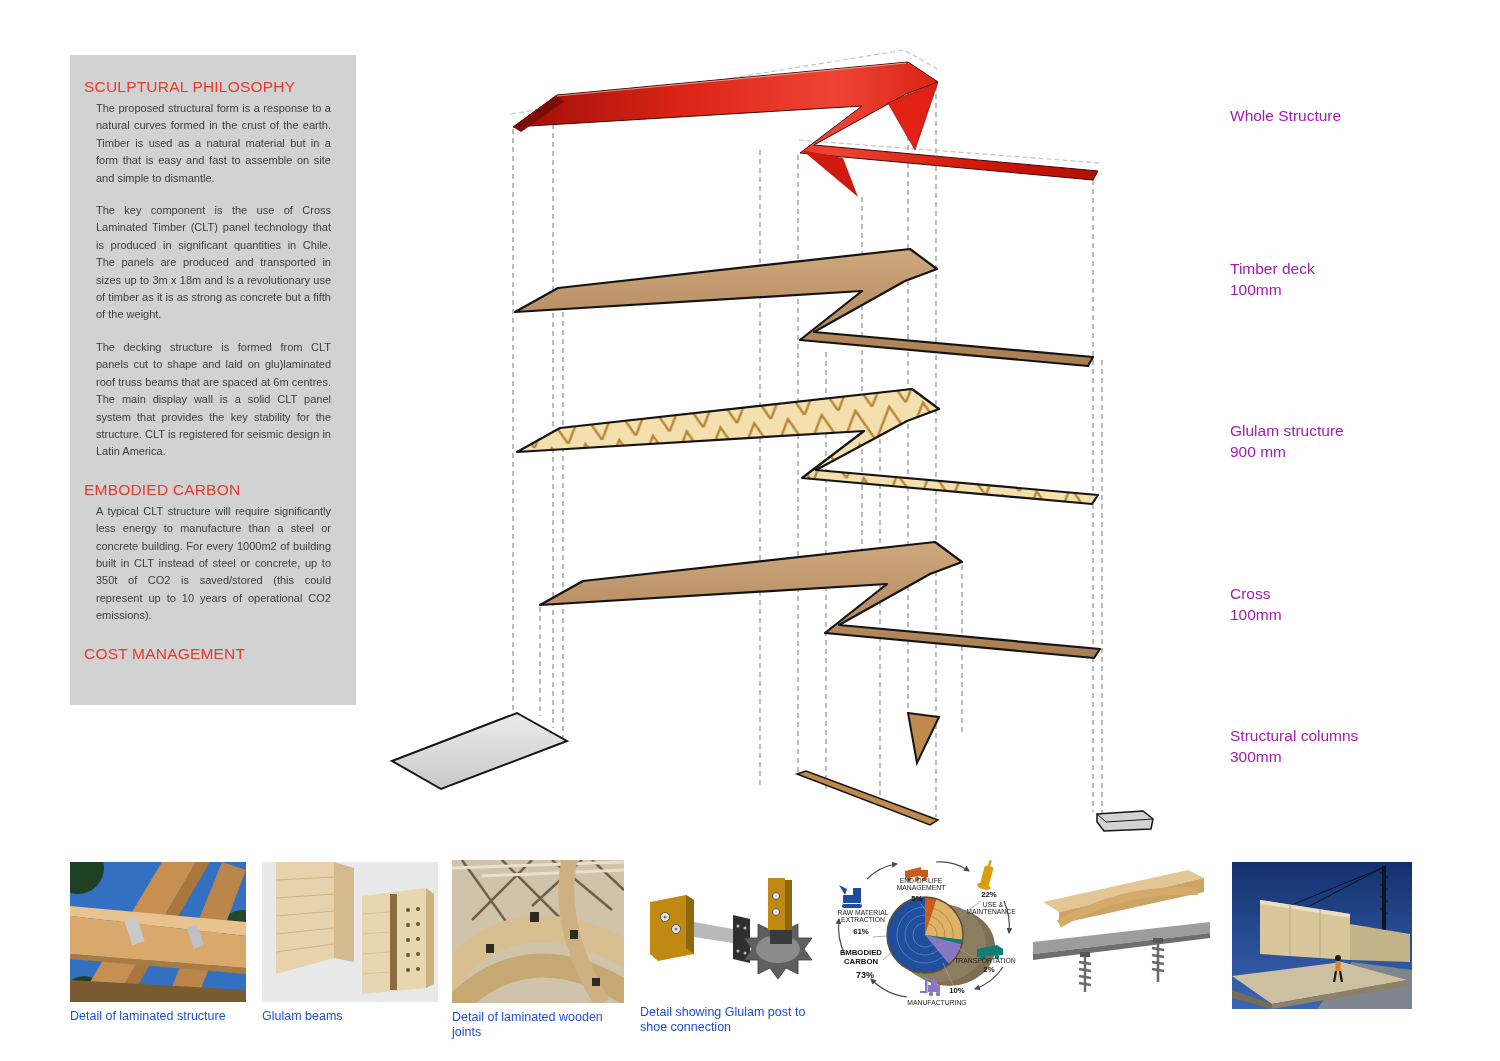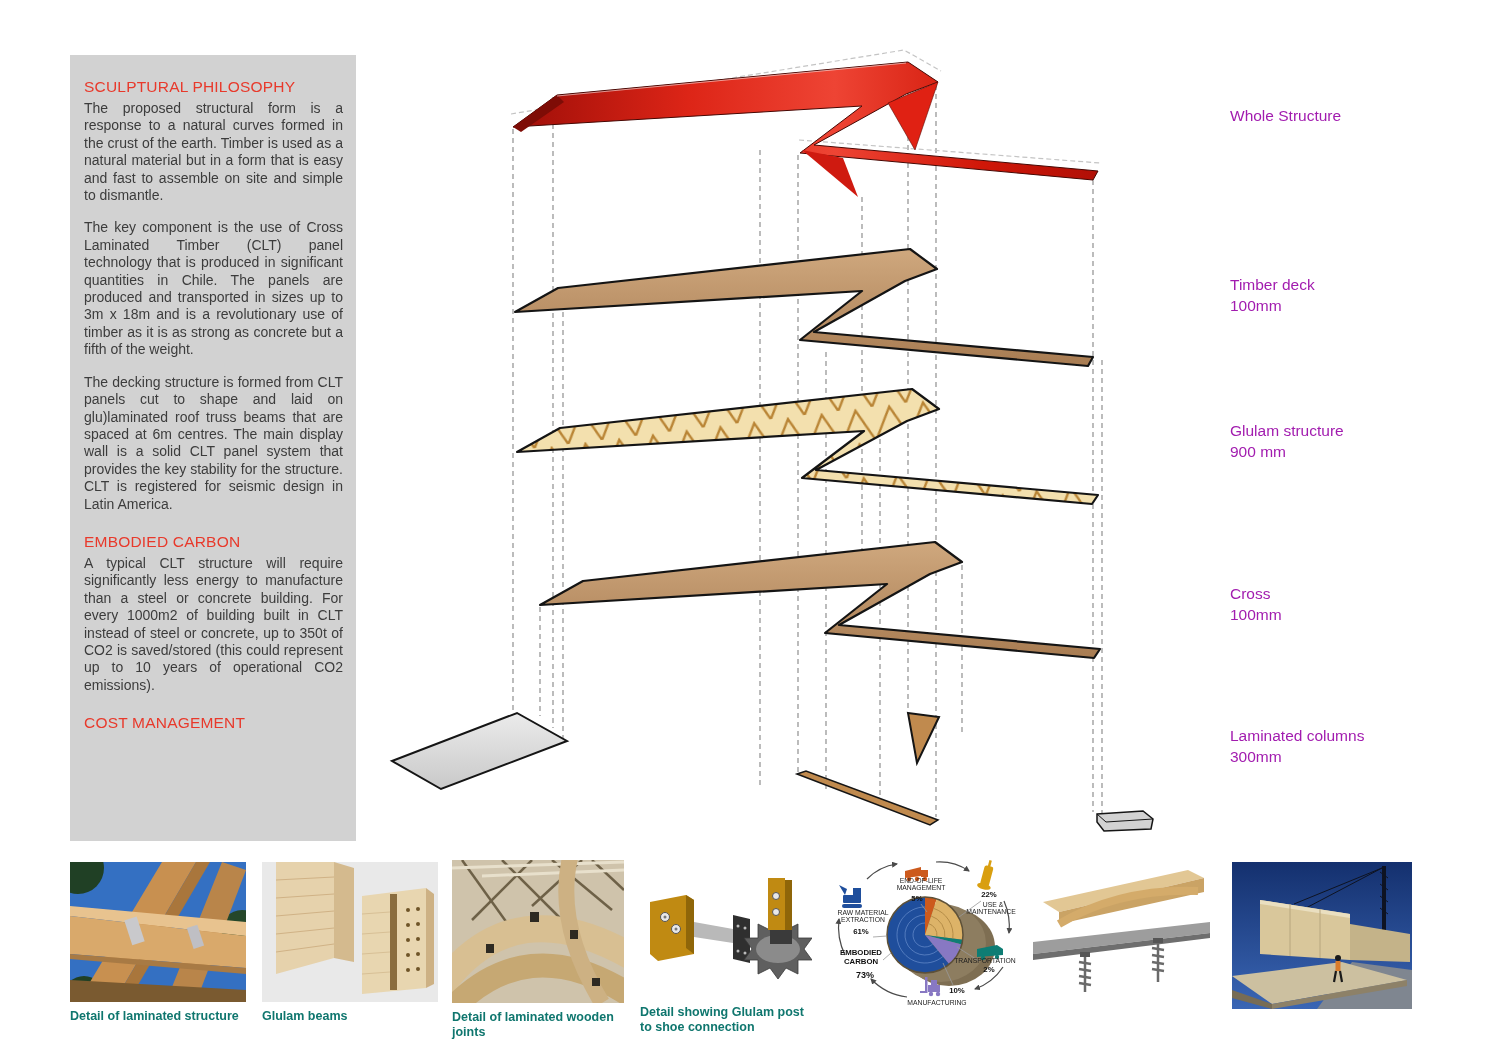--- a/index.html
+++ b/index.html
@@ -1,28 +1,28 @@
 <!DOCTYPE html>
 <html><head>
 <meta charset="utf-8">
 <style>
   html,body{margin:0;padding:0;background:#fff}
   .board{position:relative;width:1500px;height:1061px;background:#ffffff;
          font-family:"Liberation Sans",sans-serif;overflow:hidden}
   
-  .sidebar{position:absolute;left:70px;top:55px;width:286px;height:786px;
+  .sidebar{position:absolute;left:70px;top:55px;width:286px;height:650px;
            background:#d2d2d2;box-sizing:border-box;padding:23px 13px 11px 14px}
   .sb-h{color:#e8392b;font-size:15.5px;font-weight:400;letter-spacing:.2px;margin:20px 0 4px}
   .sb-h:first-child{margin-top:0}
-  .sb-p{font-size:14px;line-height:17.4px;color:#3c3c3c;text-align:justify;margin:0 0 15px}
+  .sb-p{font-size:11px;line-height:17.4px;color:#3c3c3c;text-align:justify;margin:0 12px 15px}
   
   .lbl{position:absolute;left:1230px;font-size:15.5px;line-height:21px;color:#a21caf}
   
   .fig{position:absolute}
-  .cap{font-size:12.5px;font-weight:bold;color:#0f766e;line-height:15px;margin-top:7px}
+  .cap{font-size:12.5px;font-weight:normal;color:#1d4ed8;line-height:15px;margin-top:7px}
   .pt{font-size:6.8px;fill:#1c1c1c;text-anchor:middle}
   .ptb{font-size:7.8px;font-weight:bold;fill:#111;text-anchor:middle}
   svg{display:block}
 </style>
 </head>
 <body>
 
 <div class="board">
 
   <div class="sidebar">
@@ -105,34 +105,34 @@
       <path d="M908,713 L939,717 L917,763 Z" fill="#c08a4e" stroke="#151515" stroke-width="2"></path>
       <path d="M797,774 L806,771 L938,820 L930,825 Z" fill="#c08a4e" stroke="#151515" stroke-width="1.5"></path>
       <path d="M1097,814 L1143,811 L1153,819 L1151,829 L1104,831 L1097,822 Z" fill="#d2d2d2" stroke="#151515" stroke-width="1.5"></path>
       <path d="M1097,814 L1106,822 L1153,819" fill="none" stroke="#151515" stroke-width="1"></path>
     </g>
   </svg>
 
   <div class="lbl" style="top:105px">
     <div>Whole Structure</div>
   </div>
-  <div class="lbl" style="top:274px">
+  <div class="lbl" style="top:258px">
     <div>Timber deck</div>
     <div>100mm</div>
   </div>
   <div class="lbl" style="top:420px">
     <div>Glulam structure</div>
     <div>900 mm</div>
   </div>
   <div class="lbl" style="top:583px">
     <div>Cross</div>
     <div>100mm</div>
   </div>
   <div class="lbl" style="top:725px">
-    <div>Laminated columns</div>
+    <div>Structural columns</div>
     <div>300mm</div>
   </div>
 
   <div class="fig" style="left:70px;top:862px;width:176px">
     <svg width="176" height="140" viewBox="0 0 176 140">
       <rect width="176" height="140" fill="#3470c2"></rect>
       <circle cx="8" cy="6" r="26" fill="#1e3b14" opacity=".9"></circle>
       <circle cx="172" cy="70" r="22" fill="#24421a" opacity=".9"></circle>
       <circle cx="14" cy="134" r="20" fill="#1e3b14" opacity=".9"></circle>
       <polygon points="92,0 126,0 44,140 8,140" fill="#c89050"></polygon>

